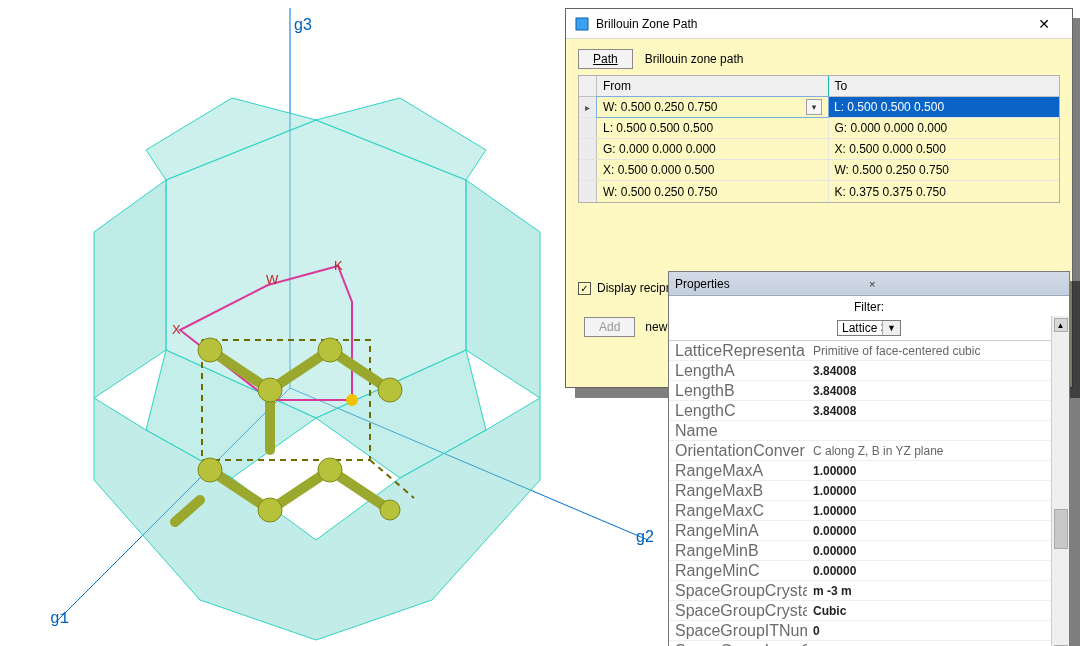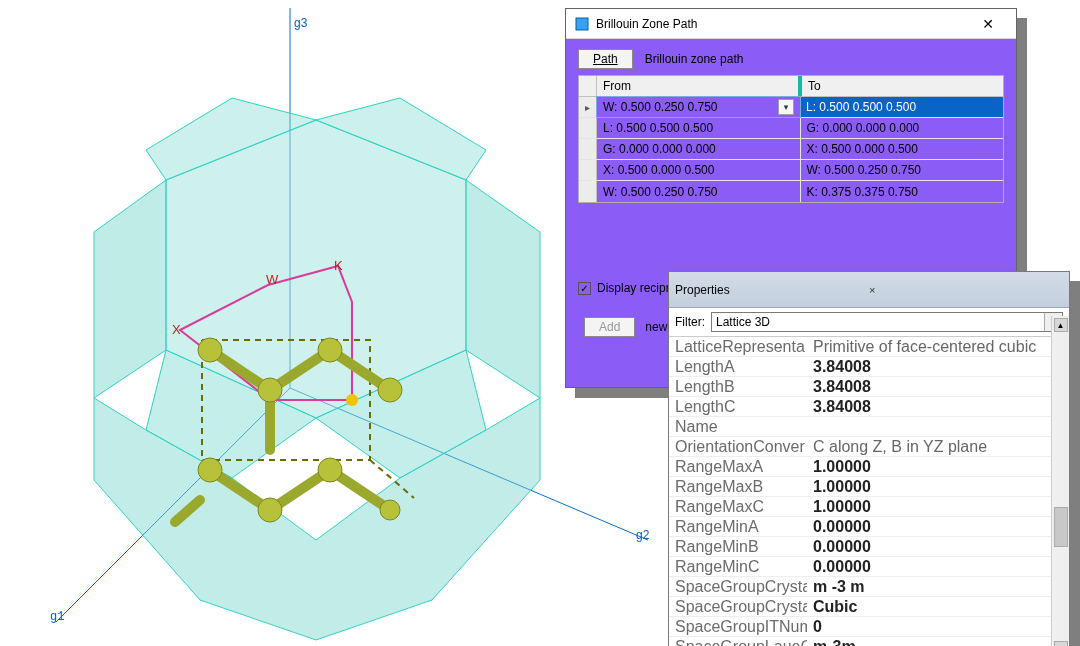--- a/index.html
+++ b/index.html
@@ -10,27 +10,27 @@
   background: #fff;
   color: #000;
   position: relative;
   overflow: hidden;
 }
 
 
 .viewport {
   position: absolute; left: 0; top: 0; width: 680px; height: 646px;
 }
-.axis-label { font-size: 12px; color: #0060c0; position: absolute; }
+.axis-label { font-size: 16px; color: #0060c0; position: absolute; }
 .pt-label { font-size: 13px; color: #c02020; position: absolute; }
 
 
 .dialog1 {
-  position: absolute; left: 565px; top: 8px; width: 452px; height: 380px;
-  background: #8b5cf6; border: 1px solid #646464;
+  position: absolute; left: 565px; top: 8px; width: 508px; height: 380px;
+  background: #fef9c3; border: 1px solid #646464;
   box-shadow: 10px 10px 0 rgba(0,0,0,.5);
 }
 .titlebar {
   height: 30px; display: flex; align-items: center;
   padding: 0 8px; border-bottom: 1px solid #d8d8d8;
   background: #fff;
 }
 .titlebar-icon {
   width: 16px; height: 16px; margin-right: 6px;
   display: inline-flex; align-items: center; justify-content: center;
@@ -45,21 +45,21 @@
   border: 1px solid #8a8a8a; background: #f4f4f4; padding: 2px 14px;
   font-size: 12px; cursor: pointer;
 }
 .btn-default { text-decoration: underline; }
 .grid-wrap { border: 1px solid #b0b0b0; }
 .grid-header {
   display: flex; background: #f0f0f0; border-bottom: 1px solid #c0c0c0;
   font-size: 12px;
 }
 .grid-header .cell-rowhead { width: 18px; border-right: 1px solid #c0c0c0; }
-.grid-header .cell { flex: 1; padding: 3px 6px; border-right: 4px solid #14b8a6; }
+.grid-header .cell { flex: 1; padding: 3px 6px; border-right: 1px solid #14b8a6; }
 .grid-header .cell:last-child { border-right: none; }
 .grid-row { display: flex; border-bottom: 1px solid #e4e4e4; height: 21px; align-items: stretch; }
 .grid-row:last-child { border-bottom: none; }
 .grid-row .cell-rowhead {
   width: 18px; background: #ececec; border-right: 1px solid #c0c0c0;
   display: flex; align-items: center; justify-content: center; font-size: 10px; color: #555;
 }
 .grid-row .cell { flex: 1; padding: 3px 6px; font-size: 12px; border-right: 1px solid #e8e8e8; display:flex; align-items:center; gap:20px; }
 .grid-row .cell:last-child { border-right: none; }
 .grid-row.selected .cell.to { background: #0a64c8; color: #fff; }
@@ -76,38 +76,38 @@
 
 .bottom-btns { display:flex; gap:10px; margin-top: 22px; padding-left:6px; }
 
 
 .props {
   position: absolute; left: 668px; top: 271px; width: 402px;
   background: #fff; border: 1px solid #7a7a7a;
   box-shadow: 10px 10px 0 rgba(0,0,0,.5);
 }
 .props-title {
-  height: 36px; padding: 2px 6px;
+  height: 24px; padding: 2px 6px;
   background: linear-gradient(#d2dbe6,#c4cfde);
   border-bottom: 1px solid #9aa9bd;
   display:flex; align-items:center;
 }
 .props-title span { flex:1; }
 .props-title .x { font-size: 11px; color:#333; cursor:pointer; }
-.filter-row { display:flex; align-items:center; gap:6px; padding: 4px 6px; border-bottom:1px solid #ccc; }
+.filter-row { display:flex; align-items:center; gap:6px; padding: 4px 6px; border-bottom:1px solid #ccc;flex-direction:column; }
 .filter-select {
   flex:1; height: 20px; border:1px solid #7a7a7a; background:#fff;
   display:flex; align-items:center; padding:0 4px; position:relative;
 }
 .filter-select .dd { position:absolute; right:0; top:0; bottom:0; width:18px; border-left:1px solid #aaa;
   display:flex; align-items:center; justify-content:center; background:#efefef; font-size:9px; }
 .prop-grid { }
 .prop-row { display:flex; height:20px; border-bottom:1px solid #eee; align-items:center; }
 .prop-row .k { width: 138px; padding: 0 6px; color:#6b6b6b; font-size:16px; overflow:hidden; white-space:nowrap; }
-.prop-row .v { flex:1; padding: 0 6px; font-weight: 600; font-size:16px; color:#222; overflow:hidden; white-space:nowrap; }
+.prop-row .v { flex:1; padding: 0 6px; font-weight: 600; font-size:12px; color:#222; overflow:hidden; white-space:nowrap; }
 .prop-row.dim .v { font-weight: 400; color:#666; }
 .props-scroll { position:absolute; right:0; top:44px; bottom:0; width:18px;
   background:#efefef; border-left:1px solid #ccc;
   display:flex; flex-direction:column; align-items:center; justify-content:space-between; padding:2px 0; }
 .scroll-btn { width:14px; height:14px; background:#d8d8d8; border:1px solid #aaa; font-size:8px;
   display:flex; align-items:center; justify-content:center; }
 .scroll-thumb { width:14px; height:40px; background:#c8c8c8; border:1px solid #aaa; margin-top:80px; }
 </style>
 </head>
 <body>

